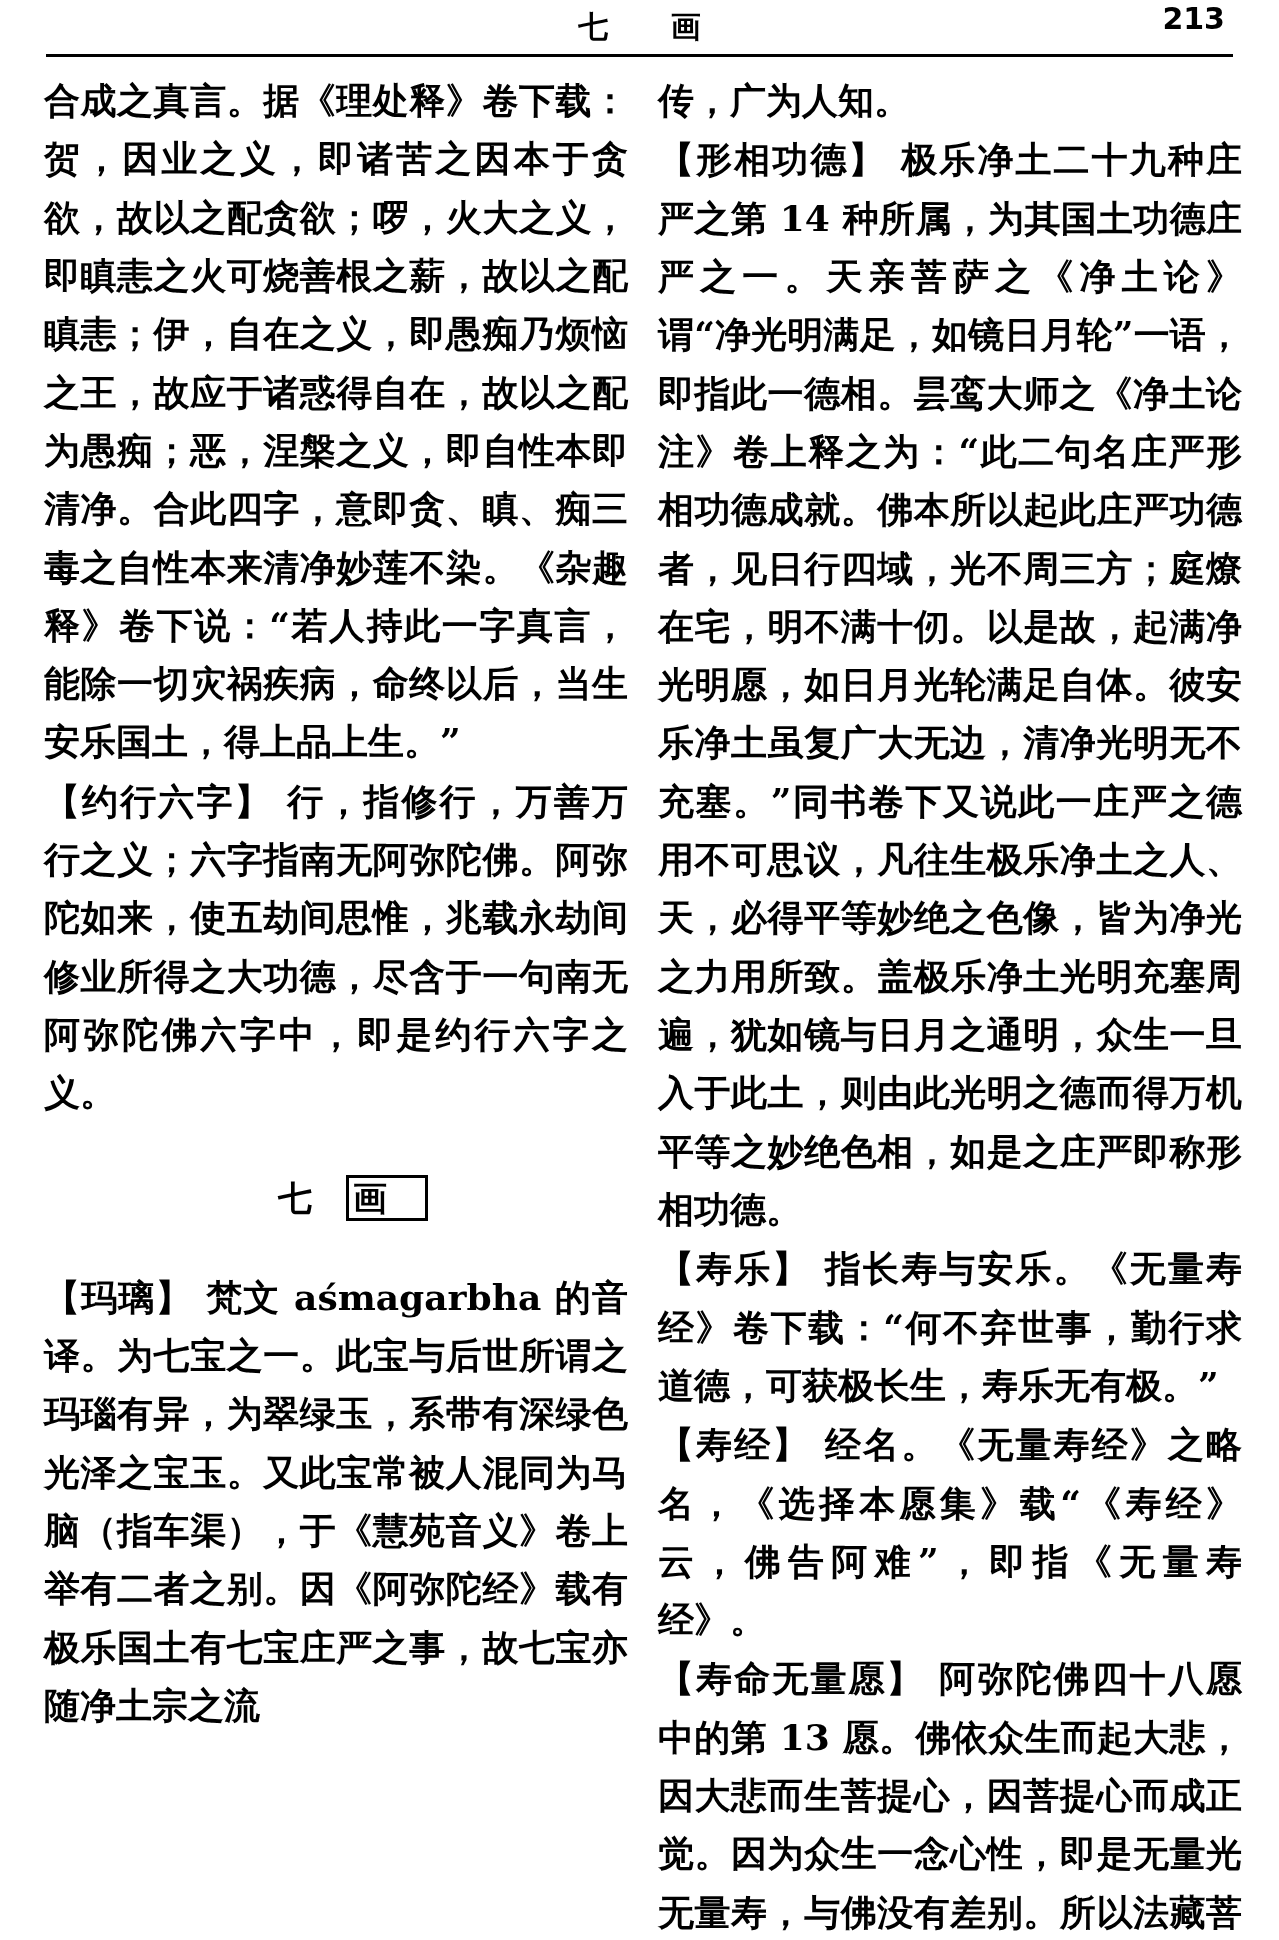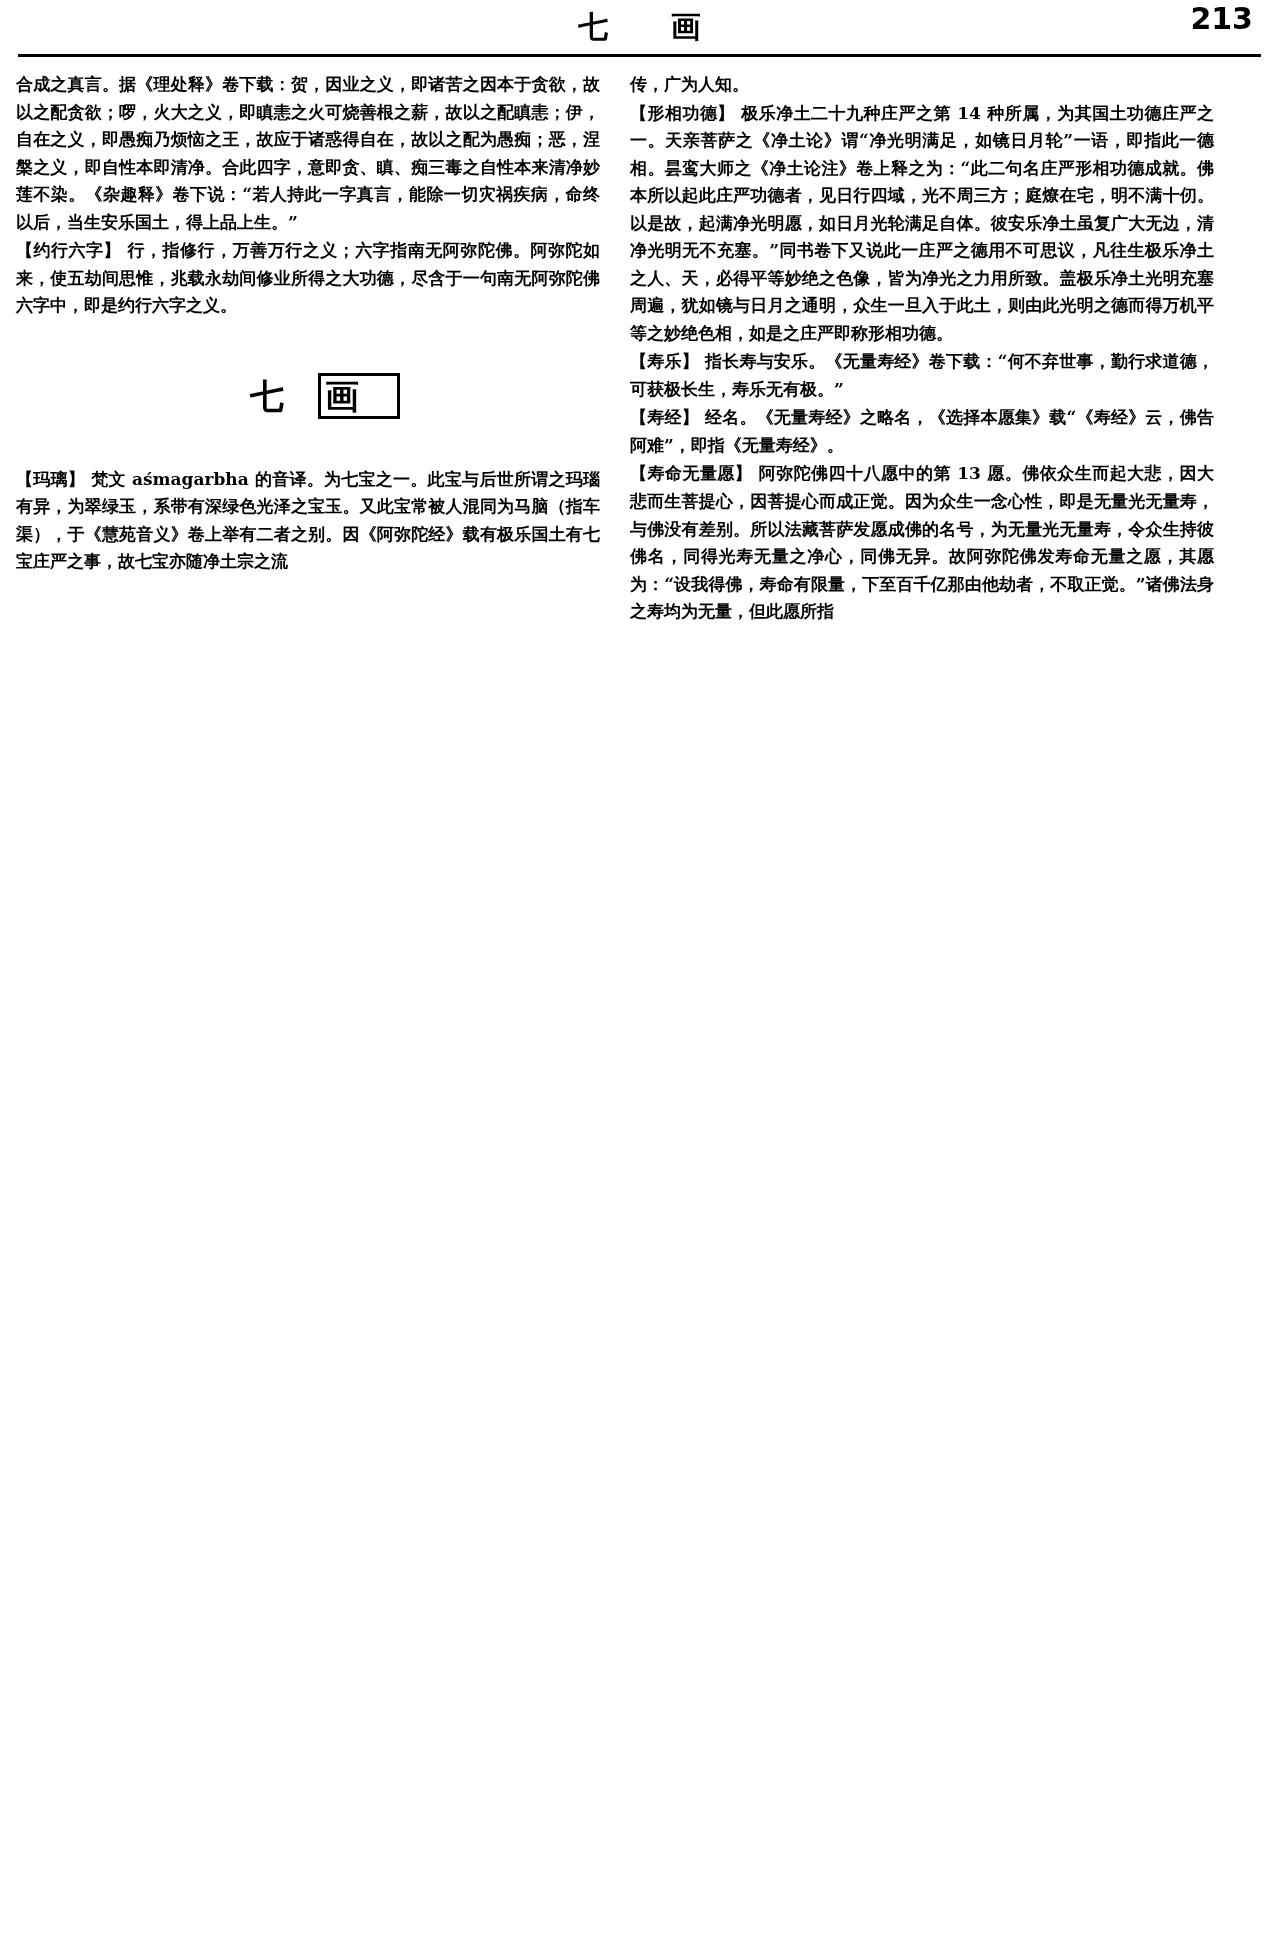--- a/index.html
+++ b/index.html
@@ -13,21 +13,21 @@
     font-family: "DejaVu Serif", "Liberation Serif", serif;
     color: #000000;
     position: relative;
     overflow: hidden;
   }
   .page {
     position: relative;
     width: 1279px;
     height: 1940px;
     box-sizing: border-box;
-    padding: 0 16px;
+    padding: 0 44px;
   }
   
   .header {
     position: relative;
     height: 54px;
     display: flex;
     align-items: center;
     justify-content: center;
   }
   .header-center {
@@ -54,21 +54,21 @@
   .columns {
     display: flex;
     gap: 30px;
     align-items: flex-start;
   }
   .col {
     width: 584px;
     flex: 0 0 584px;
   }
   .para {
-    font-size: 17px;
+    font-size: 36px;
     line-height: 1.62;
     text-align: justify;
     text-justify: inter-character;
     margin: 0 0 1px 0;
     letter-spacing: 0px;
     font-family: "DejaVu Serif", "Liberation Serif", serif;
     font-weight: 600;
   }
   
   .section-title {

